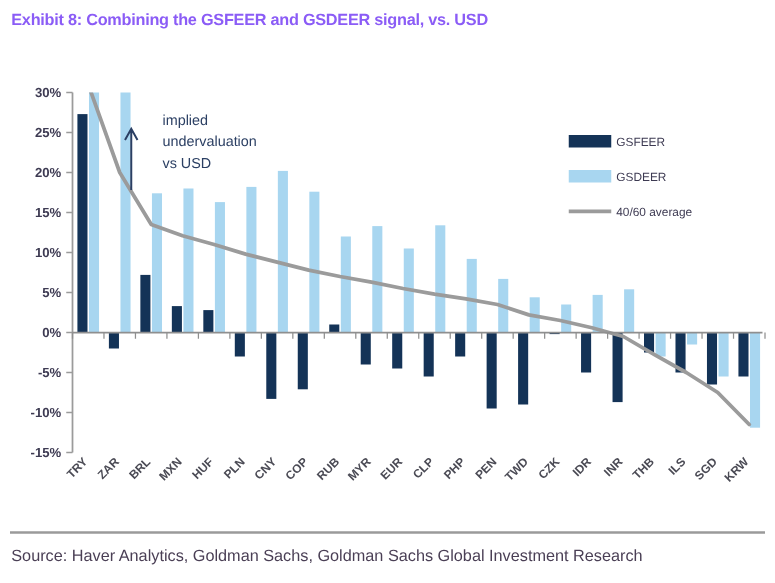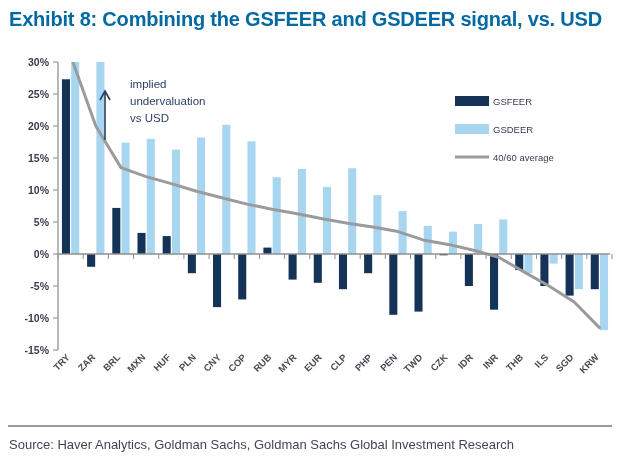--- a/index.html
+++ b/index.html
@@ -6,26 +6,26 @@
   body{
     width:620px;height:466px;
     background:#ffffff;
     font-family:"Liberation Sans", sans-serif;
     overflow:hidden;
   }
   .page{position:relative;width:620px;height:466px;}
 
   .title{
     position:absolute;left:9px;top:8px;
-    font-size:20px;font-weight:bold;color:#0369a1;
+    font-size:13px;font-weight:bold;color:#8b5cf6;
     letter-spacing:-0.2px;
     white-space:nowrap;
   }
 
-  .chart-wrap{position:absolute;left:0;top:40px;width:620px;height:370px;}
+  .chart-wrap{position:absolute;left:0;top:52px;width:620px;height:370px;}
   svg{display:block;}
 
   .sep{
     position:absolute;left:8px;top:425px;width:604px;height:2px;
     background:#9a9a9a;
   }
   .source{
     position:absolute;left:9px;top:437px;
     font-size:13px;color:#4a3f55;
     white-space:nowrap;

